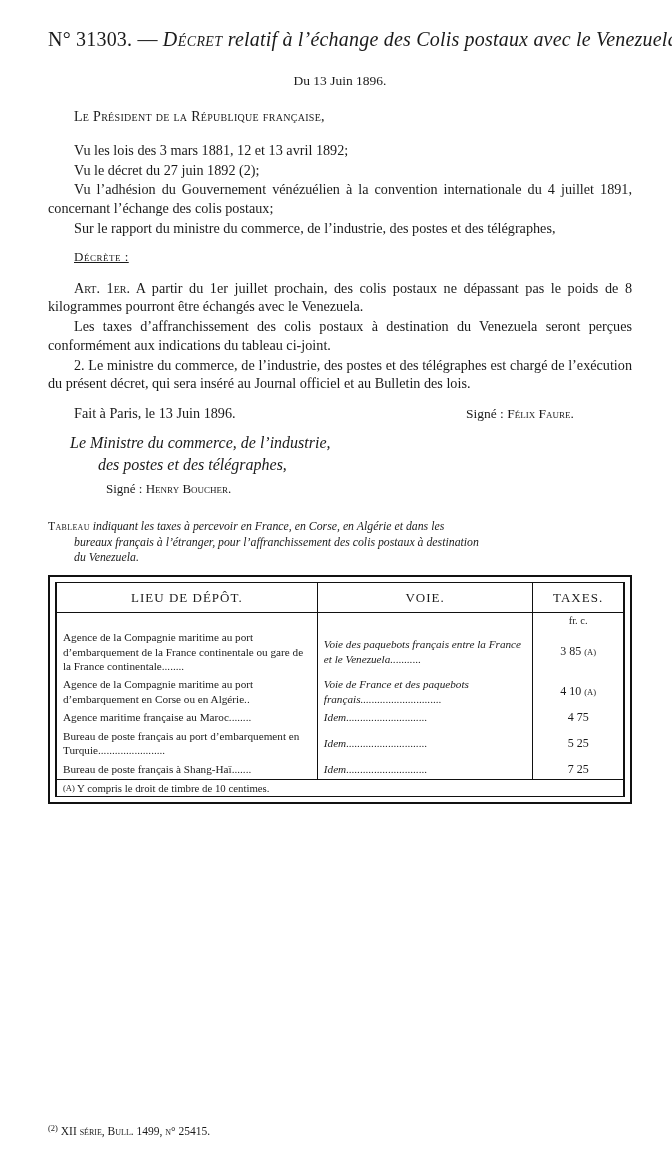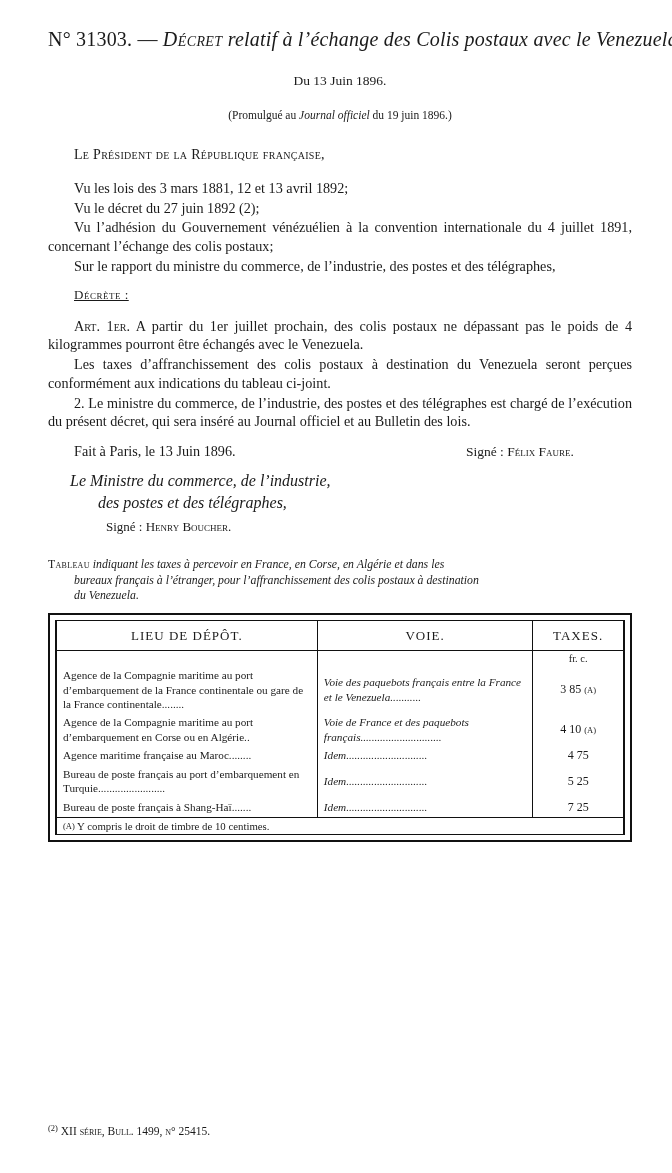--- a/index.html
+++ b/index.html
@@ -206,32 +206,31 @@
 
     <div class="doc-title">
       <span class="num">N° 31303.</span>
       <span>—</span>
       <span class="kind">Décret</span>
       <span class="rest">relatif à l’échange des Colis postaux avec le Venezuela.</span>
     </div>
 
     <div class="doc-date">Du 13 Juin 1896.</div>
 
-    <div class="doc-promulg"><span>(Promulgué au </span><i>Journal officiel</i><span> du 19 juin 1896.)</span></div>
 
     <div class="authority">Le Président de la République française,</div>
 
     <p class="body indent">Vu les lois des 3 mars 1881, 12 et 13 avril 1892;</p>
     <p class="body indent">Vu le décret du 27 juin 1892 (2);</p>
     <p class="body indent">Vu l’adhésion du Gouvernement vénézuélien à la convention internationale du 4 juillet 1891, concernant l’échange des colis postaux;</p>
     <p class="body indent gap">Sur le rapport du ministre du commerce, de l’industrie, des postes et des télégraphes,</p>
 
     <div class="decrete">Décrète :</div>
 
-    <p class="body indent"><span class="art-label">Art. 1er.</span><span> A partir du 1er juillet prochain, des colis postaux ne dépassant pas le poids de 4 kilogrammes pourront être échangés avec le Venezuela.</span></p>
+    <p class="body indent"><span class="art-label">Art. 1er.</span><span> A partir du 1er juillet prochain, des colis postaux ne dépassant pas le poids de 8 kilogrammes pourront être échangés avec le Venezuela.</span></p>
 
     <p class="body indent">Les taxes d’affranchissement des colis postaux à destination du Venezuela seront perçues conformément aux indications du tableau ci-joint.</p>
 
     <p class="body indent"><span class="art-label">2.</span><span> Le ministre du commerce, de l’industrie, des postes et des télégraphes est chargé de l’exécution du présent décret, qui sera inséré au Journal officiel et au Bulletin des lois.</span></p>
 
     <p class="fait">Fait à Paris, le 13 Juin 1896.</p>
 
     <div class="signed-right"><span>Signé : </span><span class="name">Félix Faure.</span></div>
 
     <div class="minister-block">

